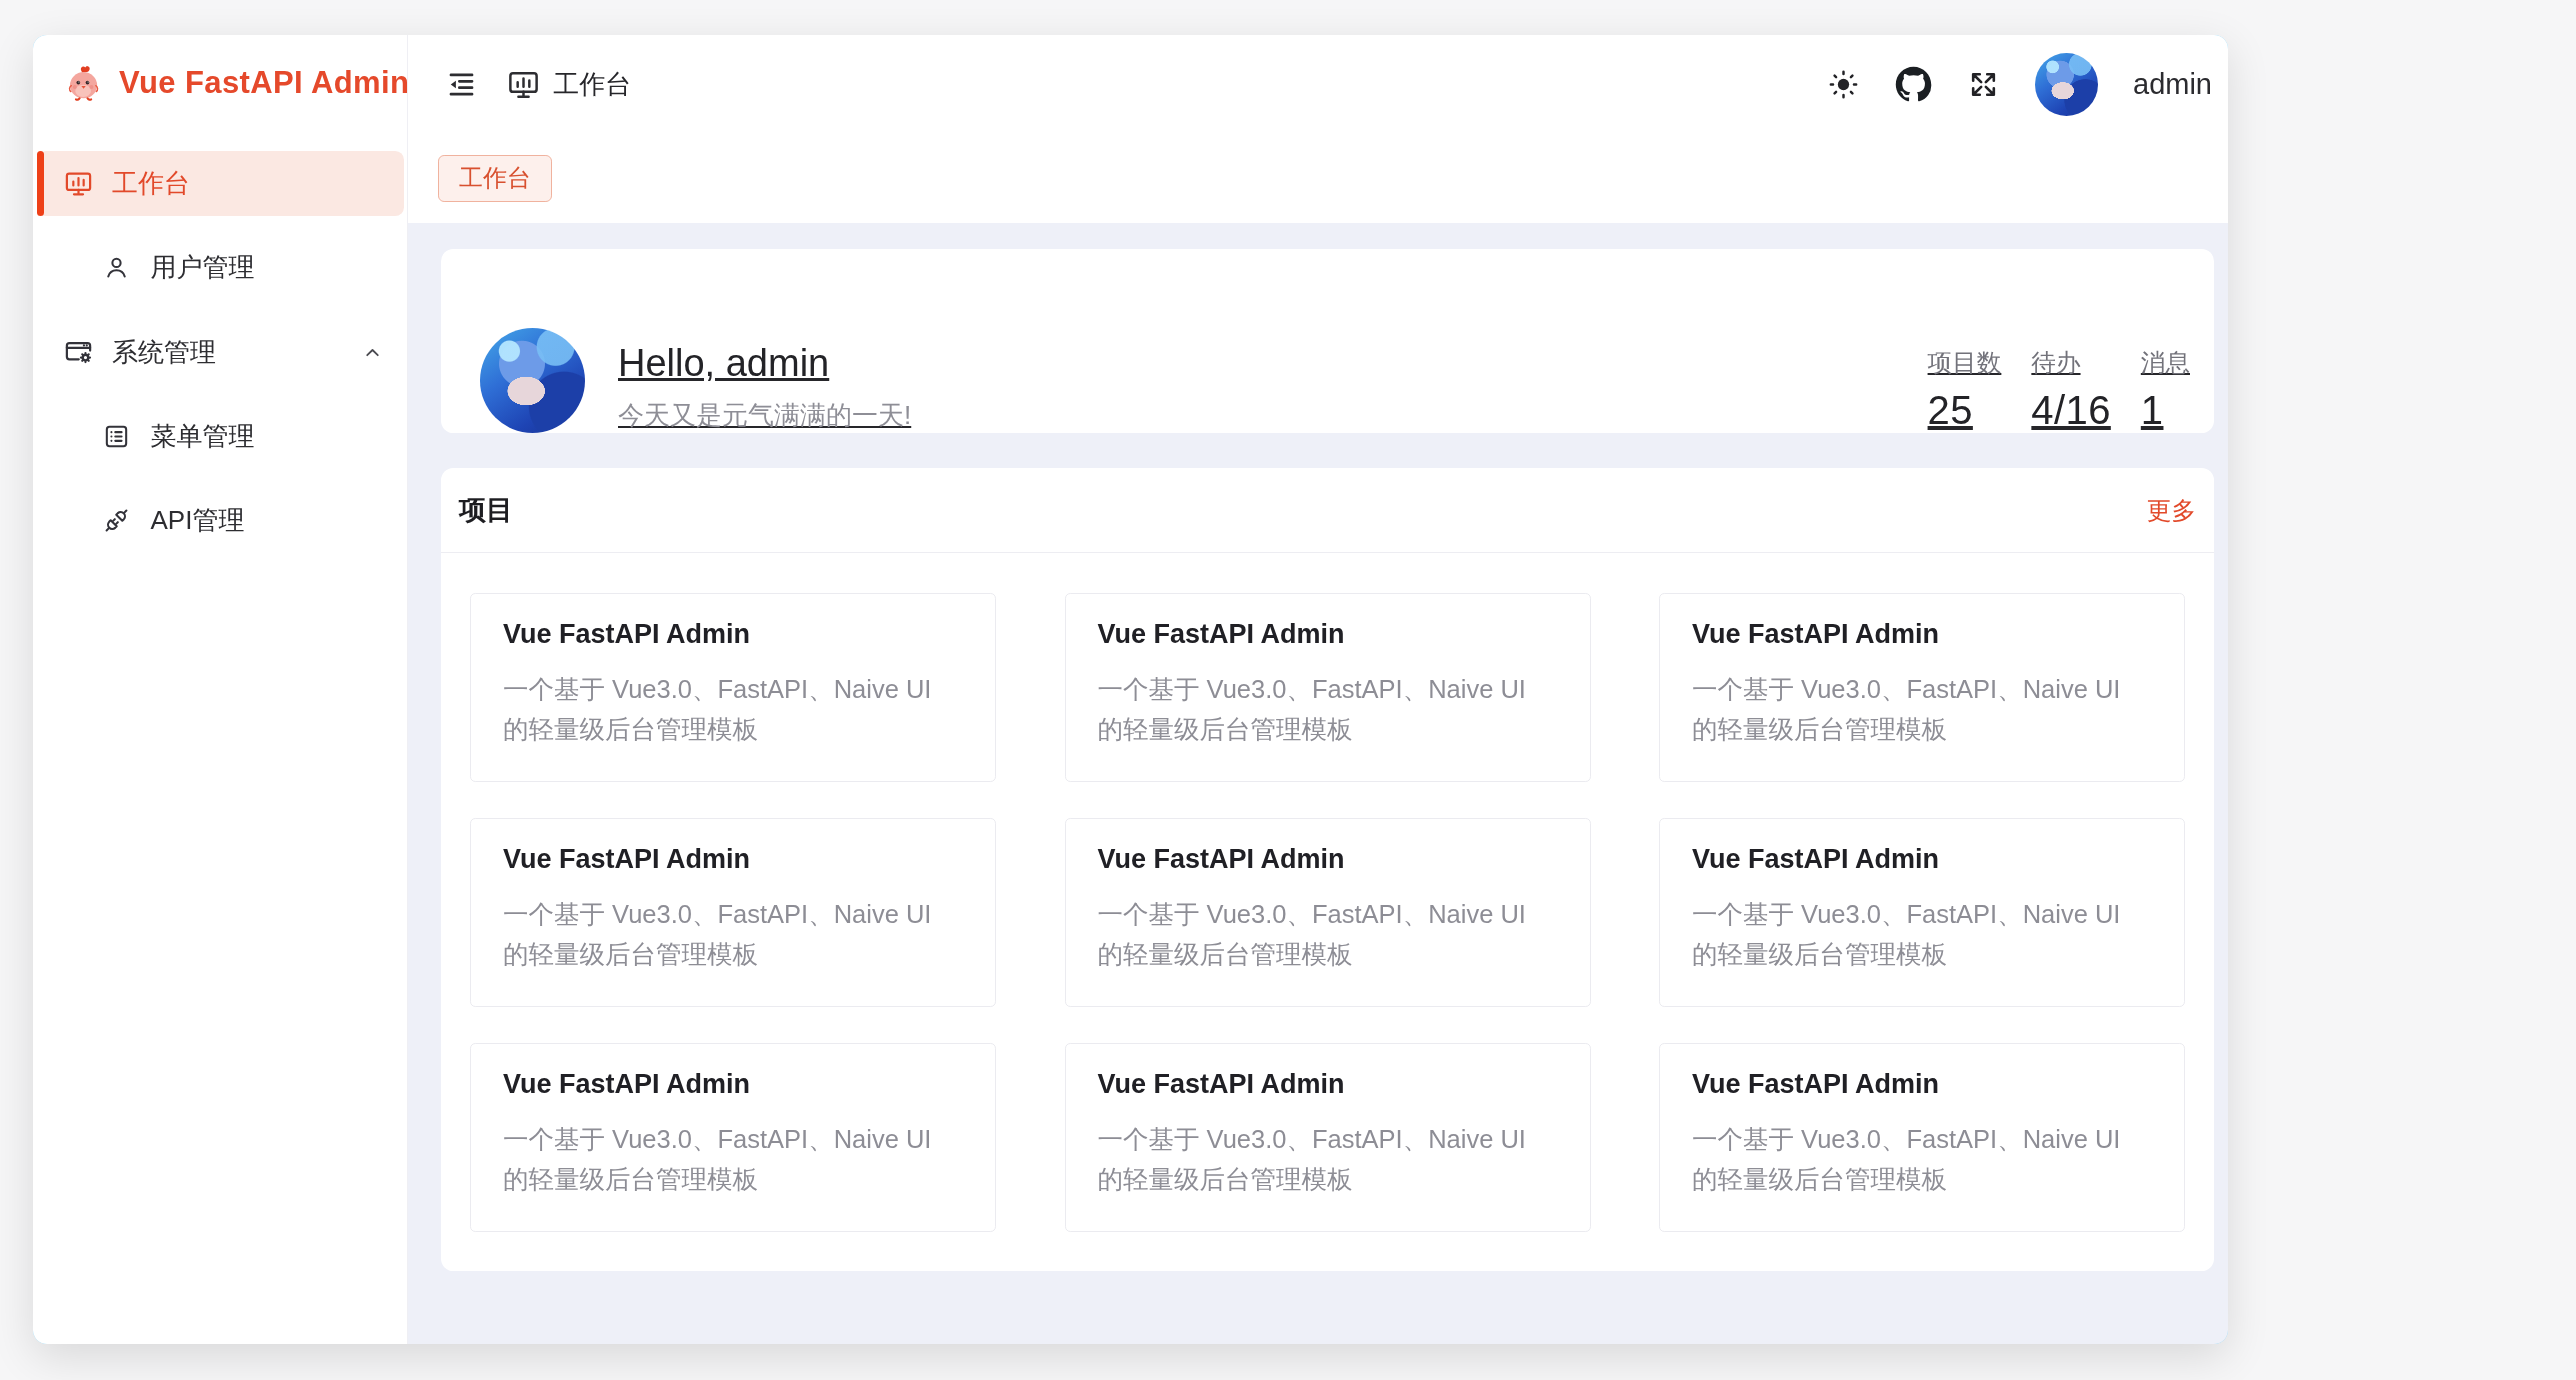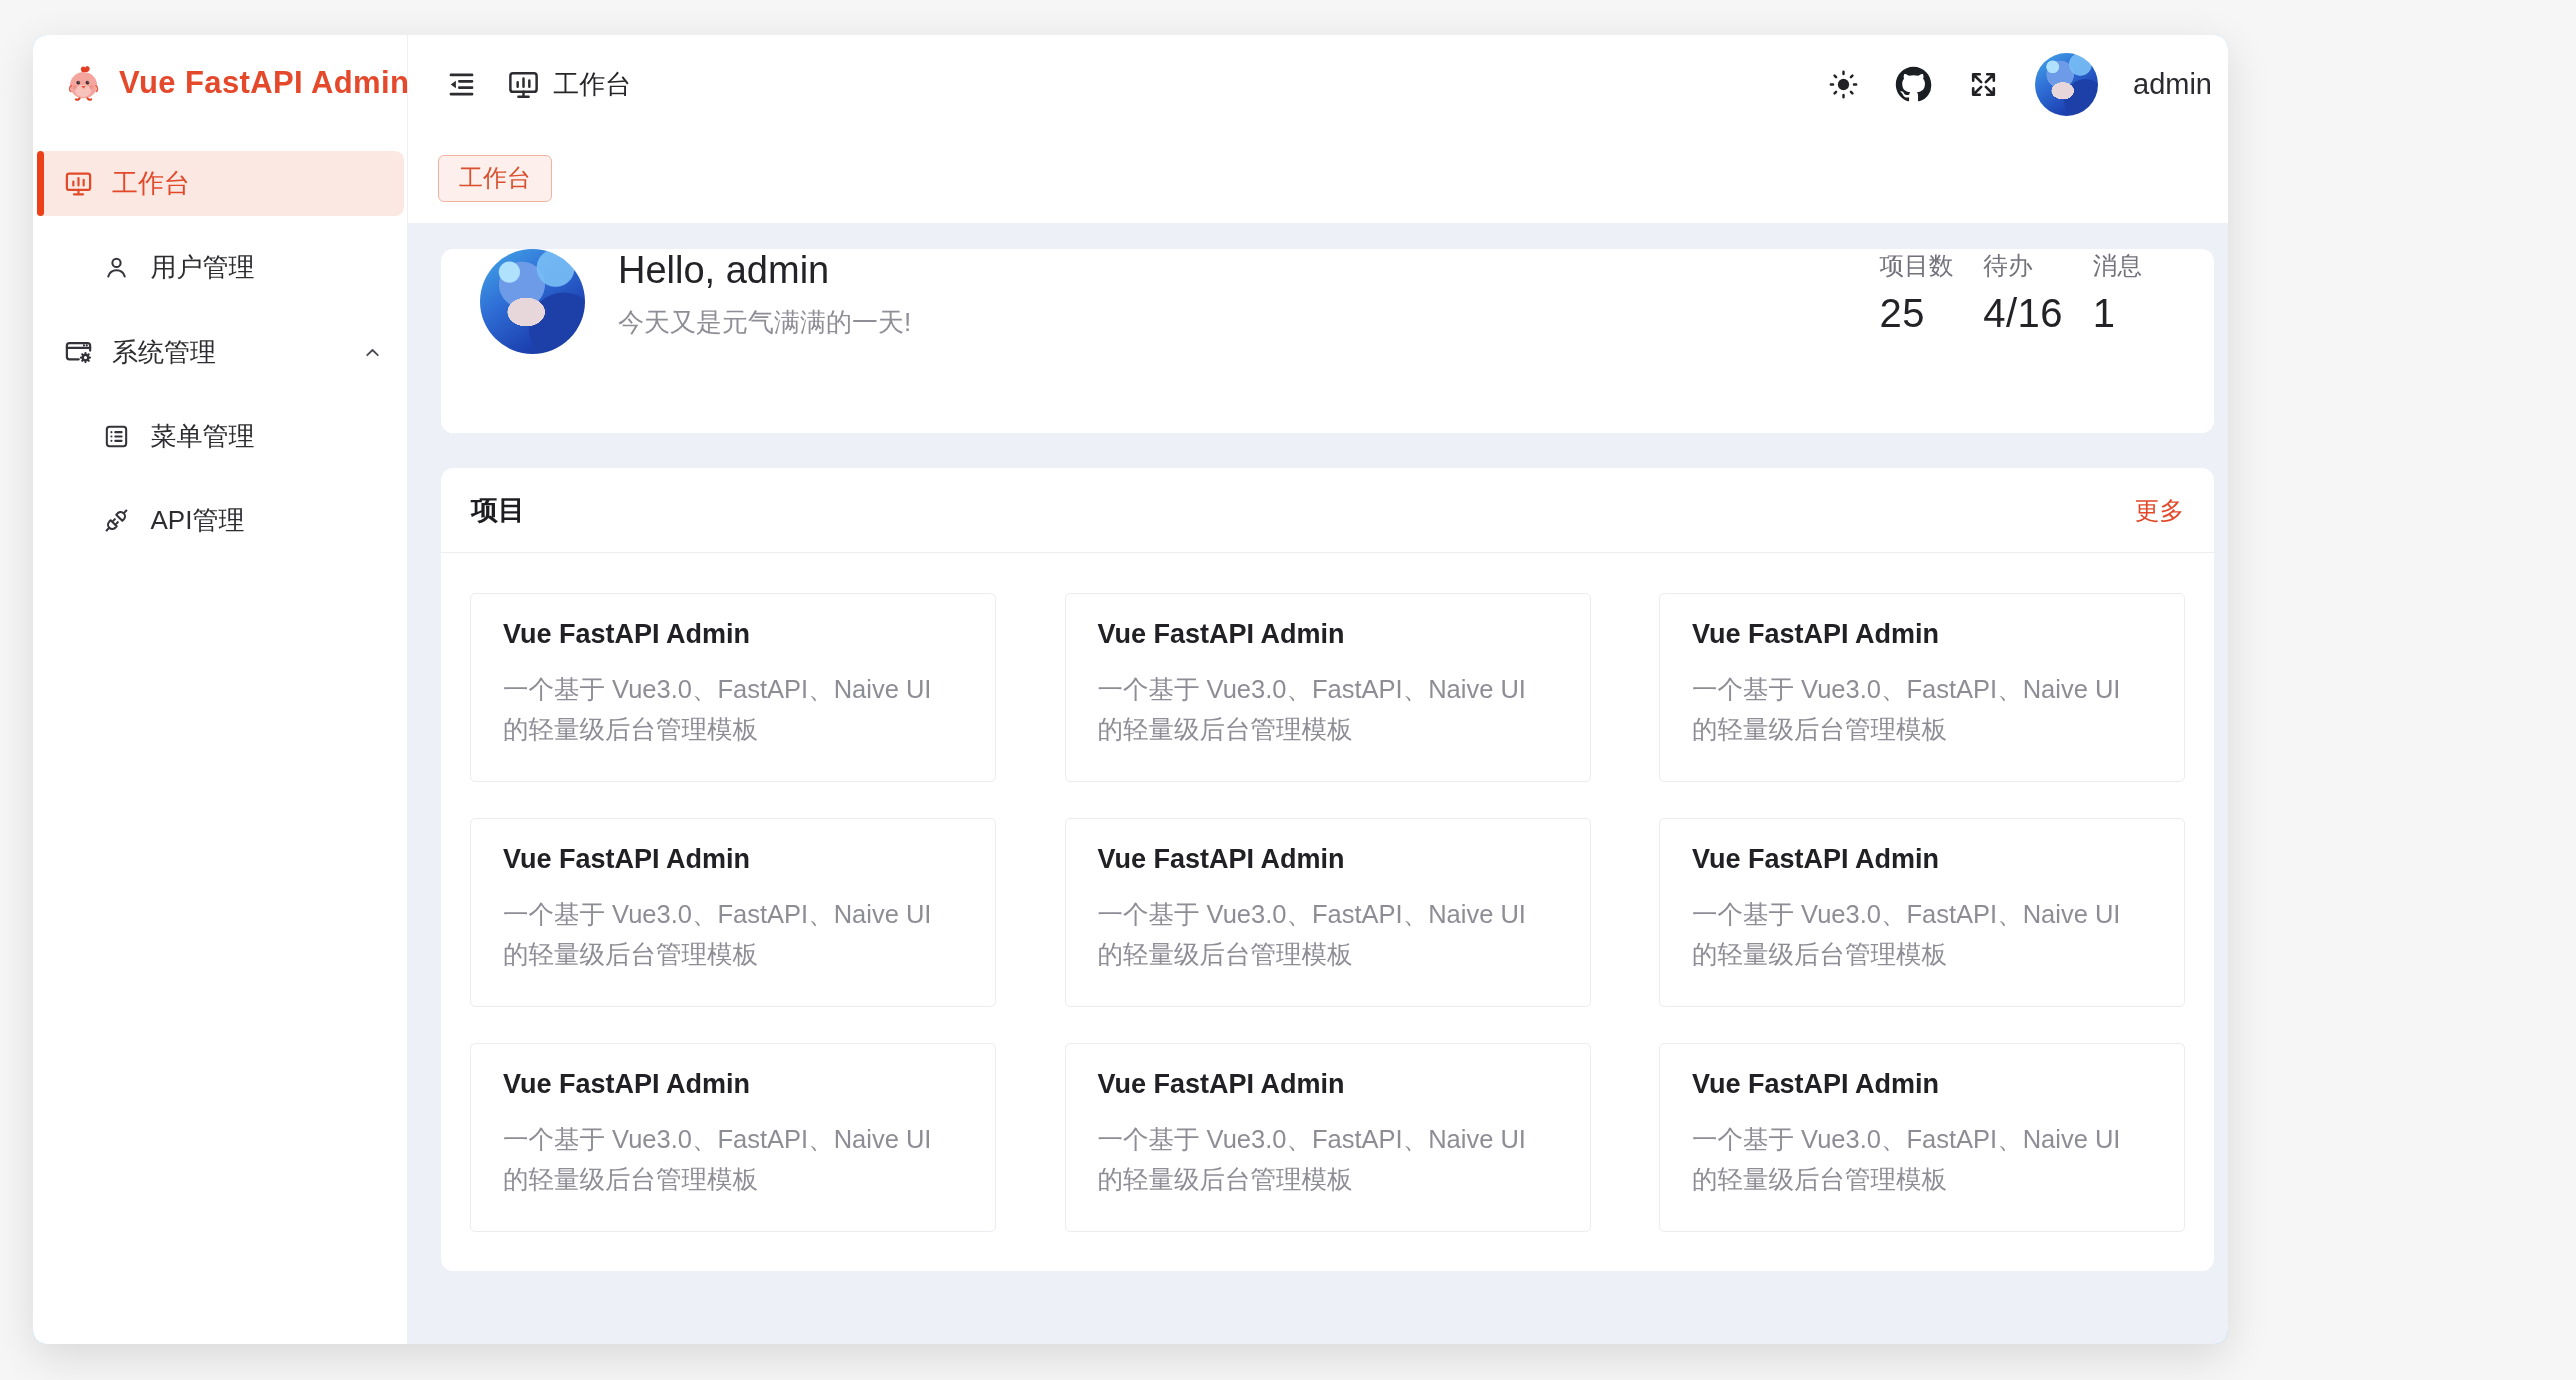--- a/index.html
+++ b/index.html
@@ -122,22 +122,23 @@
     flex: 1;
     background: #eef0f8;
     padding: 26px 14px 0 33px;
     overflow: hidden;
   }
   .hello-card {
     height: 184px;
     background: #fff;
     border-radius: 12.3px;
     display: flex;
-    align-items: flex-start;
-    padding: 0 72px 0 39px;
+    align-items: flex-end;
+    padding: 0 24px 0 39px;
+    text-decoration: underline;
   }
   .avatar.big { width: 105px; height: 105px; flex: 0 0 105px; }
   .hello-text { margin-left: 33px; }
   .hello-title { font-size: 38px; font-weight: 500; color: #232327; }
   .hello-sub { font-size: 26px; color: #8e8e96; margin-top: 13px; }
   .stats { margin-left: auto; display: flex; gap: 30px; }
   .stat-col { text-align: left; }
   .stat-label { font-size: 24.6px; color: #72727a; }
   .stat-value { font-size: 40px; font-weight: 500; color: #232327; margin-top: 8.8px; letter-spacing: 0.4px; }
   .projects-card {
@@ -147,21 +148,21 @@
     height: 803px;
     display: flex;
     flex-direction: column;
   }
   .projects-head {
     height: 85px;
     flex: 0 0 85px;
     display: flex;
     align-items: center;
     justify-content: space-between;
-    padding: 0 30px;
+    padding: 0 18px;
     border-bottom: 0.9px solid #ededf2;
   }
   .projects-title { font-size: 27px; font-weight: bold; color: #1d1d21; }
   .projects-more { font-size: 24.6px; color: #e2492a; cursor: pointer; }
   .projects-grid {
     padding: 40px 29px 0 29px;
     display: flex;
     flex-wrap: wrap;
     justify-content: space-between;
   }

